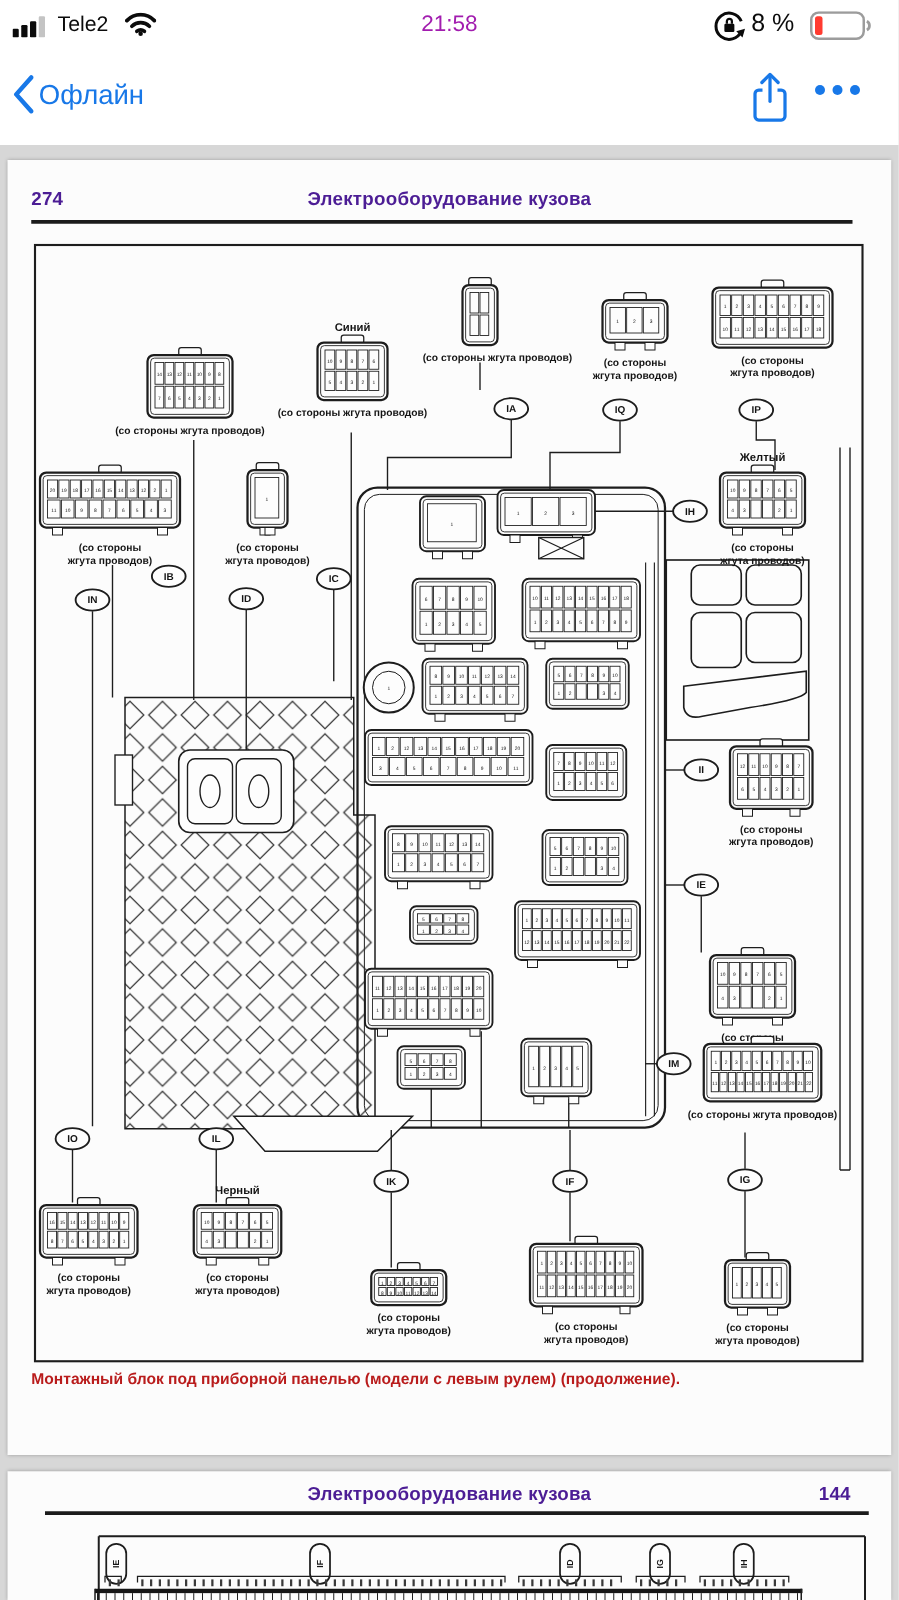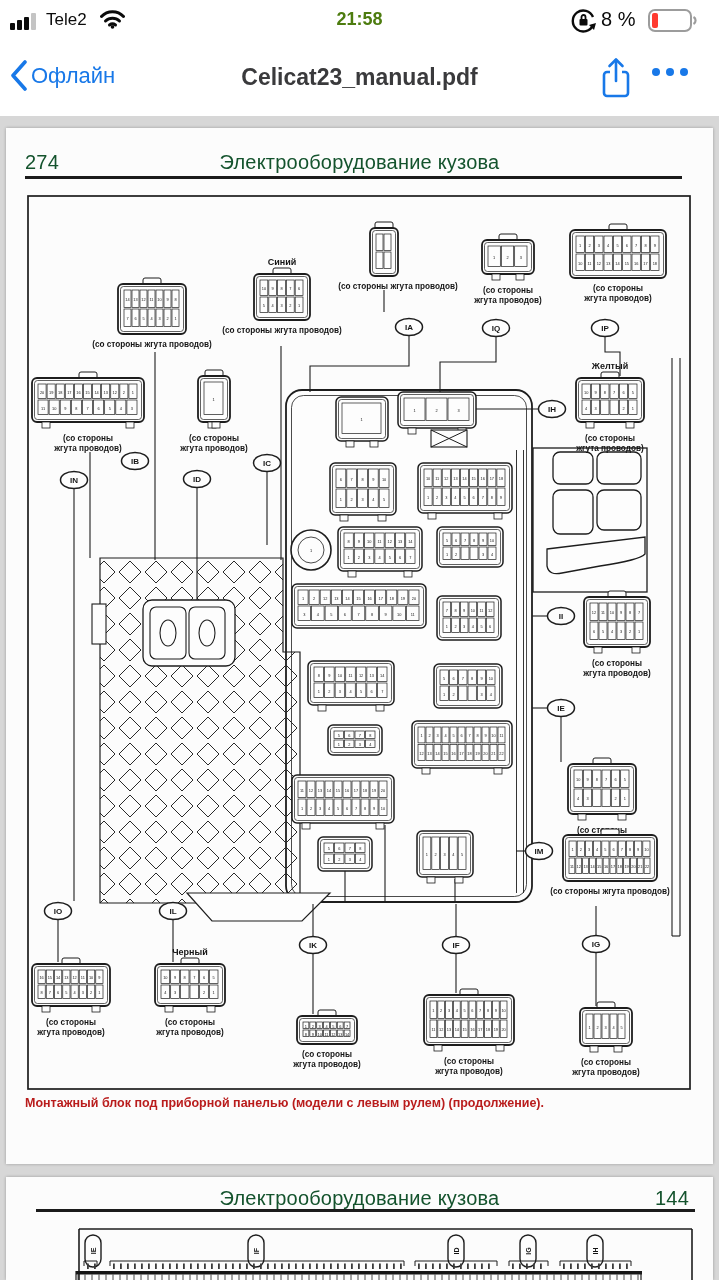--- a/index.html
+++ b/index.html
@@ -6,34 +6,34 @@
   body{
     width:719px;height:1280px;position:relative;overflow:hidden;
     background:#d7d7d7;
     font-family:"Liberation Sans","DejaVu Sans",sans-serif;
     -webkit-font-smoothing:antialiased;
   }
   .abs{position:absolute}
   
   #chrome{position:absolute;top:0;left:0;width:719px;height:116px;background:#ffffff;z-index:6}
   .sb-text{font-size:17px;color:#0b0b0b}
-  #time{position:absolute;top:9px;left:0;width:719px;text-align:center;font-size:18px;font-weight:bold;color:#4d7c0f}
+  #time{position:absolute;top:9px;left:0;width:719px;text-align:center;font-size:18px;font-weight:normal;color:#a21caf}
   #batt-pct{position:absolute;top:8px;left:601px;font-size:20px;color:#0b0b0b}
   #back-group{position:absolute;top:60px;left:10px;display:flex;align-items:center;cursor:pointer}
   #back-label{font-size:22px;color:#1878e8;margin-left:4px}
   #doc-title{position:absolute;top:64px;left:0;width:719px;text-align:center;font-size:23px;font-weight:600;color:#3a3a3c}
   #share-btn{position:absolute;top:56px;left:598px;cursor:pointer}
   #more-btn{position:absolute;top:68px;left:652px;cursor:pointer;display:flex;gap:6px}
   #more-btn i{width:8px;height:8px;border-radius:50%;background:#1878e8;display:block}
   
   .page{position:absolute;left:6px;width:707px;background:#fcfcfc;box-shadow:0 0 3px rgba(0,0,0,.28);z-index:1}
   #page1{top:128px;height:1036px}
   #page2{top:1177px;height:103px}
   
-  .hdr{position:absolute;font-weight:normal;color:#14532d;z-index:4;font-size:20px;letter-spacing:.2px}
+  .hdr{position:absolute;font-weight:bold;color:#4c1d95;z-index:4;font-size:15px;letter-spacing:.2px}
   #p1num{top:151px;left:25px}
   #p1title{top:151px;left:0;width:719px;text-align:center}
   #p1rule{position:absolute;top:176px;left:25px;width:657px;height:3px;background:#1b1b1b;z-index:4}
   #p1caption{position:absolute;top:1096px;left:25px;width:660px;font-size:12.5px;font-weight:bold;color:#b91c1c;z-index:4}
   #p2title{top:1187px;left:0;width:719px;text-align:center}
   #p2num{top:1187px;left:655px}
   #p2rule{position:absolute;top:1209px;left:36px;width:659px;height:3px;background:#1b1b1b;z-index:4}
   
   #dsvg{position:absolute;top:0;left:0;z-index:3;pointer-events:none}
   #dsvg text{fill:#141414;font-family:"Liberation Sans","DejaVu Sans",sans-serif}
@@ -74,21 +74,20 @@
     <rect x="4" y="4" width="6" height="15" rx="2" fill="#ff3b30"></rect>
     <path d="M45.5,8 A4,4 0 0 1 45.5,15" fill="none" stroke="#9c9c9c" stroke-width="2.2"></path>
   </svg>
 
   <div id="back-group">
     <svg width="17" height="31" viewBox="0 0 17 31">
       <polyline points="15,2 3,15.5 15,29" fill="none" stroke="#1878e8" stroke-width="3.6" stroke-linecap="round" stroke-linejoin="round"></polyline>
     </svg>
     <span id="back-label">Офлайн</span>
   </div>
-  <div id="doc-title">Celicat23_manual.pdf</div>
   <div id="share-btn">
     <svg width="36" height="46" viewBox="0 0 36 46">
       <rect x="6" y="16" width="24" height="24" rx="3" fill="none" stroke="#1878e8" stroke-width="2.6"></rect>
       <rect x="12" y="13" width="12" height="6" fill="#ffffff"></rect>
       <line x1="18" y1="25" x2="18" y2="4" stroke="#1878e8" stroke-width="2.6" stroke-linecap="round"></line>
       <polyline points="11.5,10 18,3.5 24.5,10" fill="none" stroke="#1878e8" stroke-width="2.6" stroke-linecap="round" stroke-linejoin="round"></polyline>
     </svg>
   </div>
   <div id="more-btn">
     <i></i>

